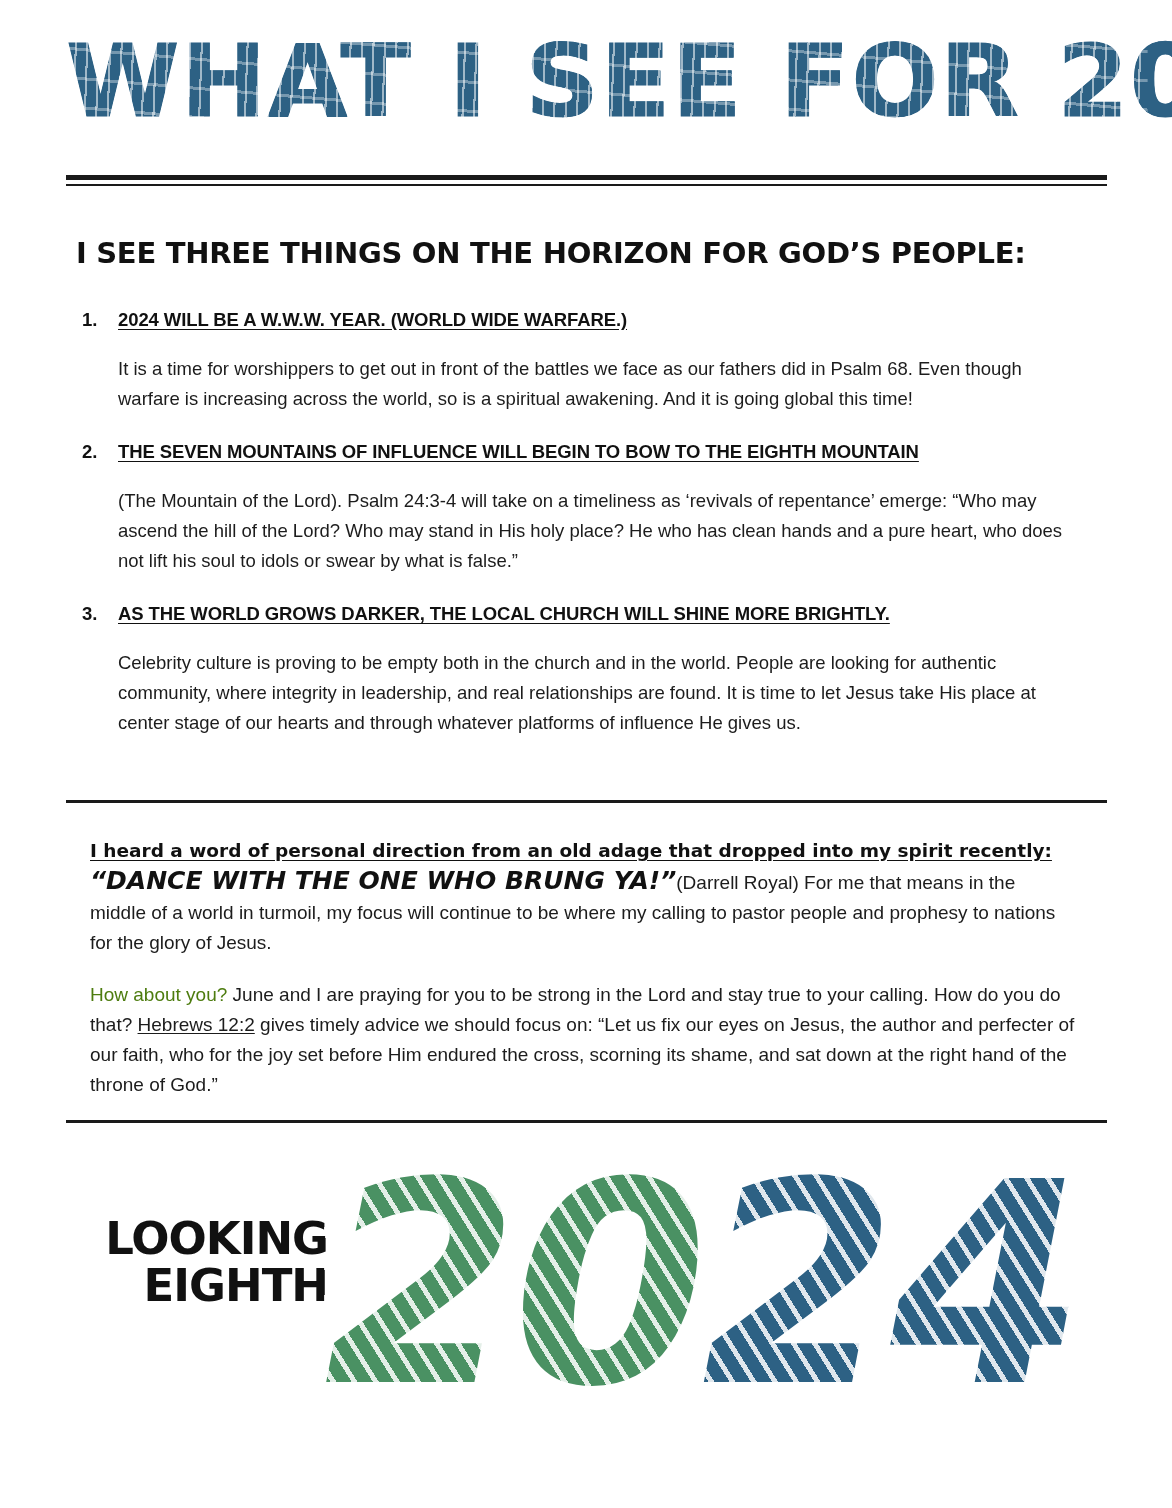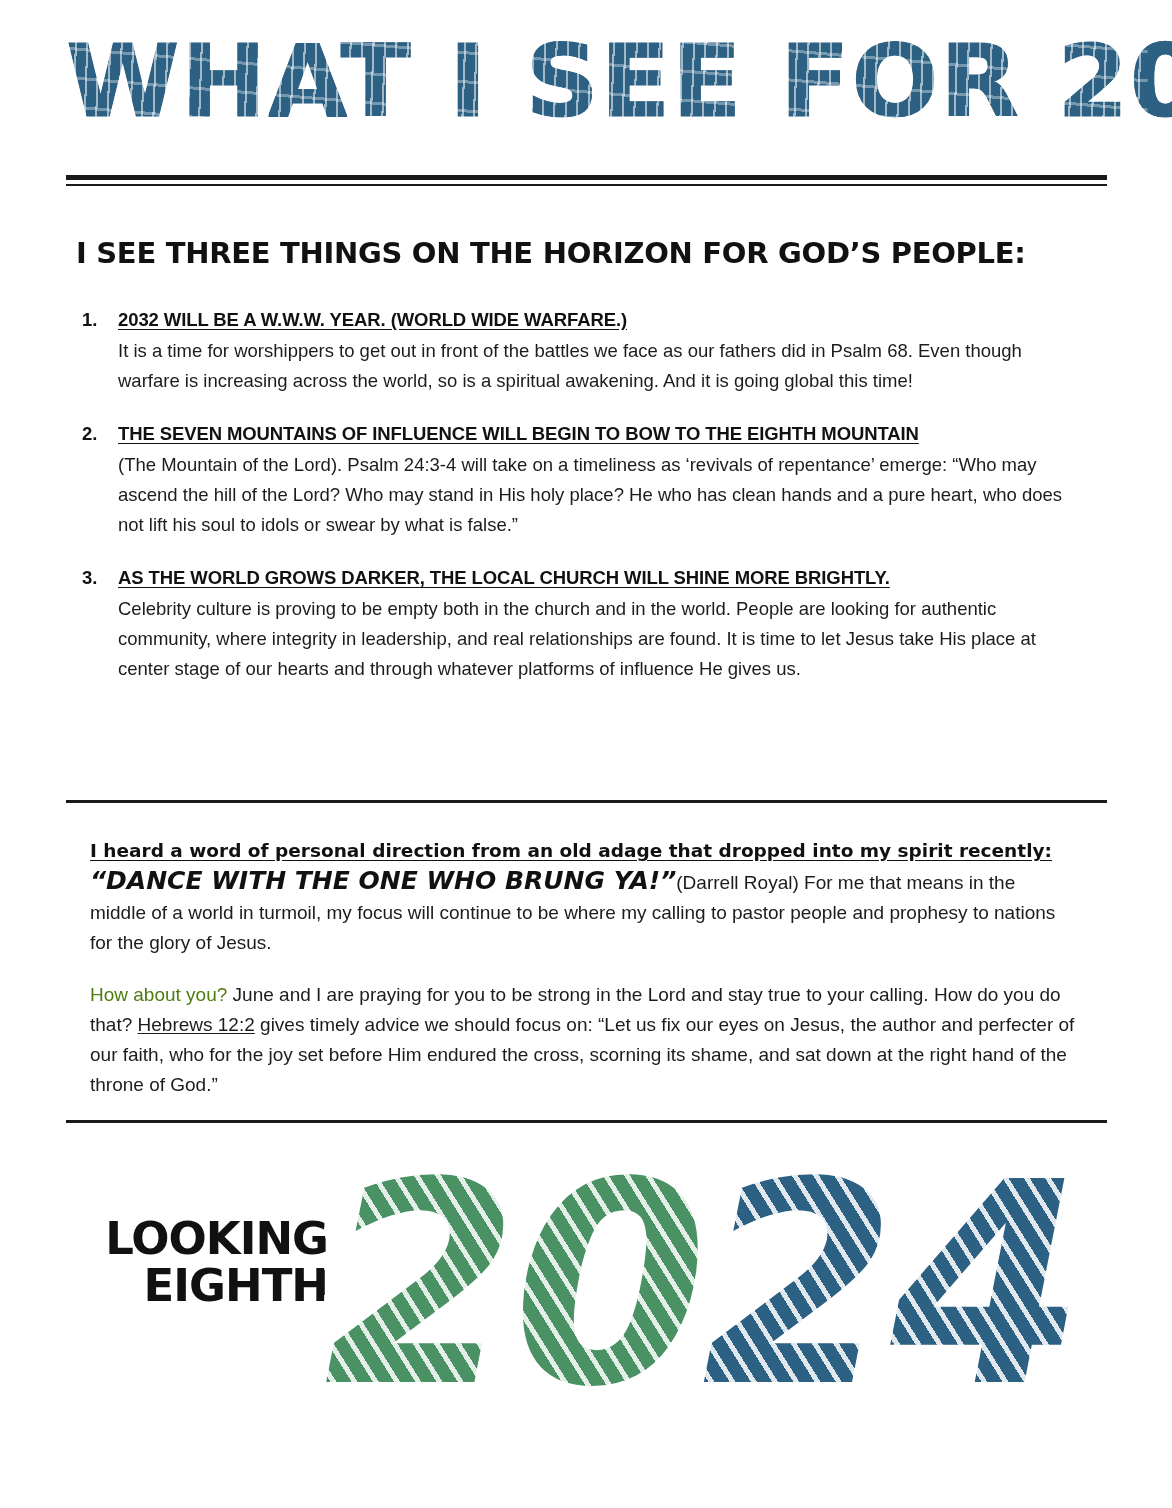--- a/index.html
+++ b/index.html
@@ -106,21 +106,21 @@
     line-height: 28px;
     text-decoration: underline;
     text-underline-offset: 3px;
     color: #111;
     letter-spacing: -0.1px;
   }
   .item-text {
     font-size: 18.5px;
     line-height: 30px;
     color: #1c1c1c;
-    margin-top: 2px;
+    margin-top: 20px;
   }
 
   
   .divider {
     position: absolute;
     left: 66px;
     width: 1041px;
     height: 3px;
     background: #1a1a1a;
   }
@@ -227,21 +227,21 @@
     <div class="rule-thin"></div>
   </div>
 
   <div class="section-heading">I SEE THREE THINGS ON THE HORIZON FOR GOD’S PEOPLE:</div>
 
   <div class="list">
 
     <div class="list-item">
       <div class="list-num">1.</div>
       <div class="list-body">
-        <div class="item-title">2032 WILL BE A W.W.W. YEAR. (WORLD WIDE WARFARE.)</div>
+        <div class="item-title">2024 WILL BE A W.W.W. YEAR. (WORLD WIDE WARFARE.)</div>
         <div class="item-text">It is a time for worshippers to get out in front of the battles we face as our fathers did in Psalm 68. Even though warfare is increasing across the world, so is a spiritual awakening. And it is going global this time!</div>
       </div>
     </div>
 
     <div class="list-item" style="margin-top:24px;">
       <div class="list-num">2.</div>
       <div class="list-body">
         <div class="item-title">THE SEVEN MOUNTAINS OF INFLUENCE WILL BEGIN TO BOW TO THE EIGHTH MOUNTAIN</div>
         <div class="item-text">(The Mountain of the Lord). Psalm 24:3-4 will take on a timeliness as ‘revivals of repentance’ emerge: “Who may ascend the hill of the Lord? Who may stand in His holy place? He who has clean hands and a pure heart, who does not lift his soul to idols or swear by what is false.”</div>
       </div>

